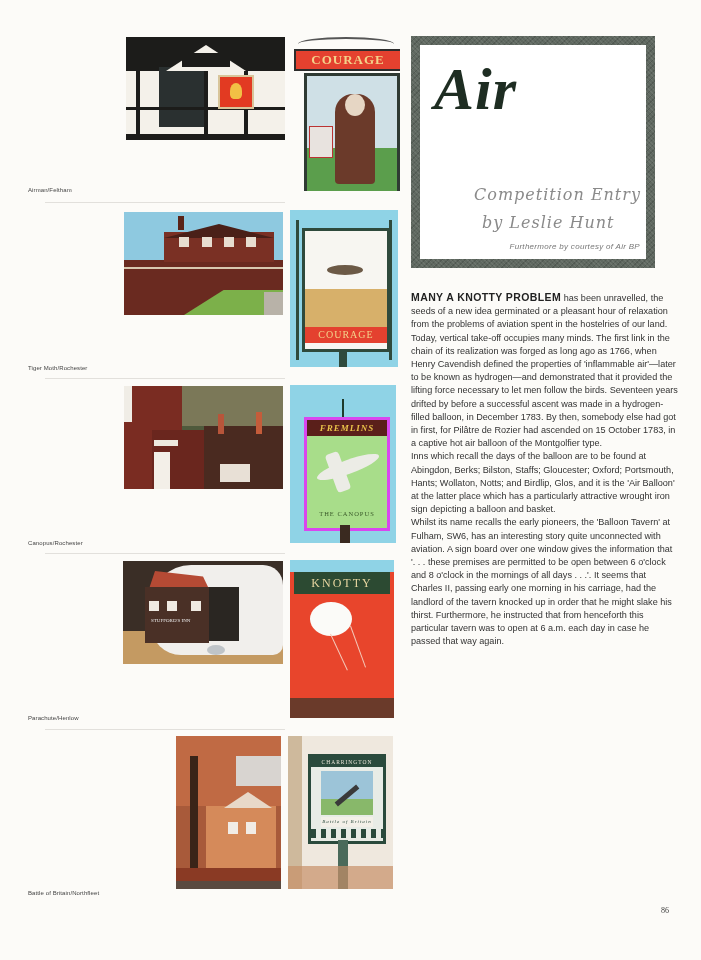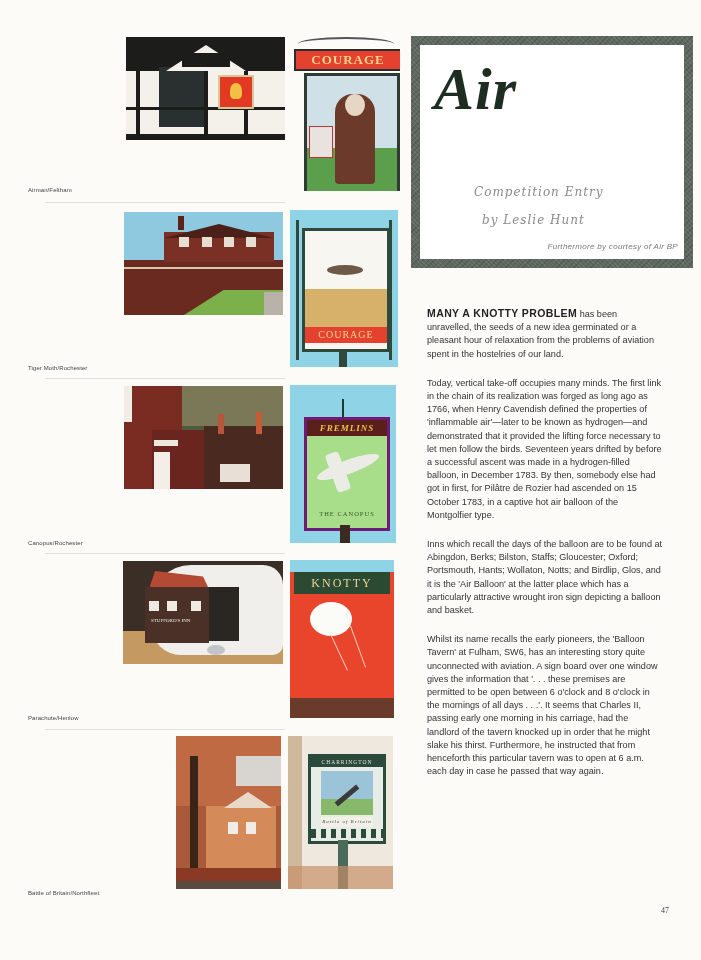--- a/index.html
+++ b/index.html
@@ -13,52 +13,52 @@
   .caption {
     position:absolute; left:28px; font-size:6px; color:#444;
     letter-spacing:0.1px;
   }
   .rule { position:absolute; left:45px; height:1px; background:#e2e0dc; }
   .photo { position:absolute; overflow:hidden; }
   .sign { position:absolute; overflow:hidden; }
 
   
   .title-box {
-    position:absolute; left:411px; top:36px; width:282px; height:232px;
+    position:absolute; left:411px; top:36px; width:244px; height:232px;
     background:#5f6860; box-sizing:border-box; padding:9px;
     background-image:
       repeating-linear-gradient(45deg, rgba(255,255,255,0.08) 0 1px, transparent 1px 3px),
       repeating-linear-gradient(-45deg, rgba(0,0,0,0.15) 0 1px, transparent 1px 4px);
   }
   .title-inner { width:100%; height:100%; background:#fff; position:relative; }
   .t-air {
     position:absolute; left:14px; top:10px;
     font-family:"Liberation Serif", serif; font-style:italic; font-weight:bold;
     font-size:60px; color:#1e2d22; letter-spacing:1px;
   }
   .t-pubs {
     position:absolute; left:108px; top:62px;
     font-family:"Liberation Serif", serif; font-weight:bold;
     font-size:50px; color:#1e2d22;
   }
   .t-script {
     position:absolute; font-family:"DejaVu Serif", serif; font-style:italic;
-    color:#8a8a8a; font-size:12px; letter-spacing:1px;
+    color:#8a8a8a; font-size:16px; letter-spacing:1px;
   }
   .t-credit {
     position:absolute; right:6px; bottom:8px; font-size:8px; font-style:italic;
     color:#777; letter-spacing:0.3px;
   }
 
   
   .article {
     position:absolute; left:411px; top:291px; width:268px;
     font-size:9.1px; line-height:13.2px; color:#333;
   }
-  .article p { margin:16px; }
+  .article p { margin:0; }
   .lead { font-weight:bold; font-size:10.5px; letter-spacing:0.4px; color:#222; }
   .page-number { position:absolute; left:661px; top:906px; font-size:8px; color:#444; font-family:"Liberation Serif", serif; }
 
   
   .sign-board {
     position:absolute; text-align:center; font-family:"Liberation Serif", serif;
     font-weight:bold; letter-spacing:1px;
   }
 </style>
 </head>
@@ -136,21 +136,21 @@
   <div class="abs" style="left:28px;top:44px;width:52px;height:59px;background:#6a261e;"></div>
   <div class="abs" style="left:30px;top:54px;width:24px;height:6px;background:#ede8de;"></div>
   <div class="abs" style="left:30px;top:66px;width:16px;height:37px;background:#f3efe8;"></div>
   <div class="abs" style="left:80px;top:40px;width:79px;height:63px;background:#4a2a20;"></div>
   <div class="abs" style="left:94px;top:28px;width:6px;height:20px;background:#b8553a;"></div>
   <div class="abs" style="left:132px;top:26px;width:6px;height:22px;background:#c45c3a;"></div>
   <div class="abs" style="left:96px;top:78px;width:30px;height:18px;background:#e8e0d6;"></div>
 </div>
 
 <div class="sign" style="left:290px;top:385px;width:106px;height:158px;background:#8fd3e6;">
-  <div class="abs" style="left:14px;top:32px;width:80px;height:108px;background:#a8dd8a;border:3px solid #701a75;">
+  <div class="abs" style="left:14px;top:32px;width:80px;height:108px;background:#a8dd8a;border:3px solid #d946ef;">
     <div class="sign-board" style="left:0;top:0;width:80px;height:16px;background:#5a1f1a;color:#e9c24a;font-size:9px;line-height:16px;font-style:italic;">
       <span>FREMLINS</span>
     </div>
     <div class="abs" style="left:8px;top:40px;width:66px;height:14px;background:#ecece6;border-radius:50%;transform:rotate(-20deg);"></div>
     <div class="abs" style="left:24px;top:32px;width:14px;height:40px;background:#ecece6;transform:rotate(-20deg);border-radius:4px;"></div>
     <div class="sign-board" style="left:0;top:88px;width:80px;height:12px;color:#3a5a2a;font-size:6.5px;line-height:12px;font-weight:normal;">
       <span>THE CANOPUS</span>
     </div>
   </div>
   <div class="abs" style="left:50px;top:140px;width:10px;height:18px;background:#3a2a20;"></div>
@@ -232,13 +232,13 @@
   </div>
 </div>
 
 <div class="article">
   <p><span class="lead">MANY A KNOTTY PROBLEM</span><span> has been unravelled, the seeds of a new idea germinated or a pleasant hour of relaxation from the problems of aviation spent in the hostelries of our land.</span></p>
   <p>Today, vertical take-off occupies many minds. The first link in the chain of its realization was forged as long ago as 1766, when Henry Cavendish defined the properties of 'inflammable air'—later to be known as hydrogen—and demonstrated that it provided the lifting force necessary to let men follow the birds. Seventeen years drifted by before a successful ascent was made in a hydrogen-filled balloon, in December 1783. By then, somebody else had got in first, for Pilâtre de Rozier had ascended on 15 October 1783, in a captive hot air balloon of the Montgolfier type.</p>
   <p>Inns which recall the days of the balloon are to be found at Abingdon, Berks; Bilston, Staffs; Gloucester; Oxford; Portsmouth, Hants; Wollaton, Notts; and Birdlip, Glos, and it is the 'Air Balloon' at the latter place which has a particularly attractive wrought iron sign depicting a balloon and basket.</p>
   <p>Whilst its name recalls the early pioneers, the 'Balloon Tavern' at Fulham, SW6, has an interesting story quite unconnected with aviation. A sign board over one window gives the information that '. . . these premises are permitted to be open between 6 o'clock and 8 o'clock in the mornings of all days . . .'. It seems that Charles II, passing early one morning in his carriage, had the landlord of the tavern knocked up in order that he might slake his thirst. Furthermore, he instructed that from henceforth this particular tavern was to open at 6 a.m. each day in case he passed that way again.</p>
 </div>
 
-<div class="page-number">47</div>
+<div class="page-number">86</div>
 
 </body></html>

